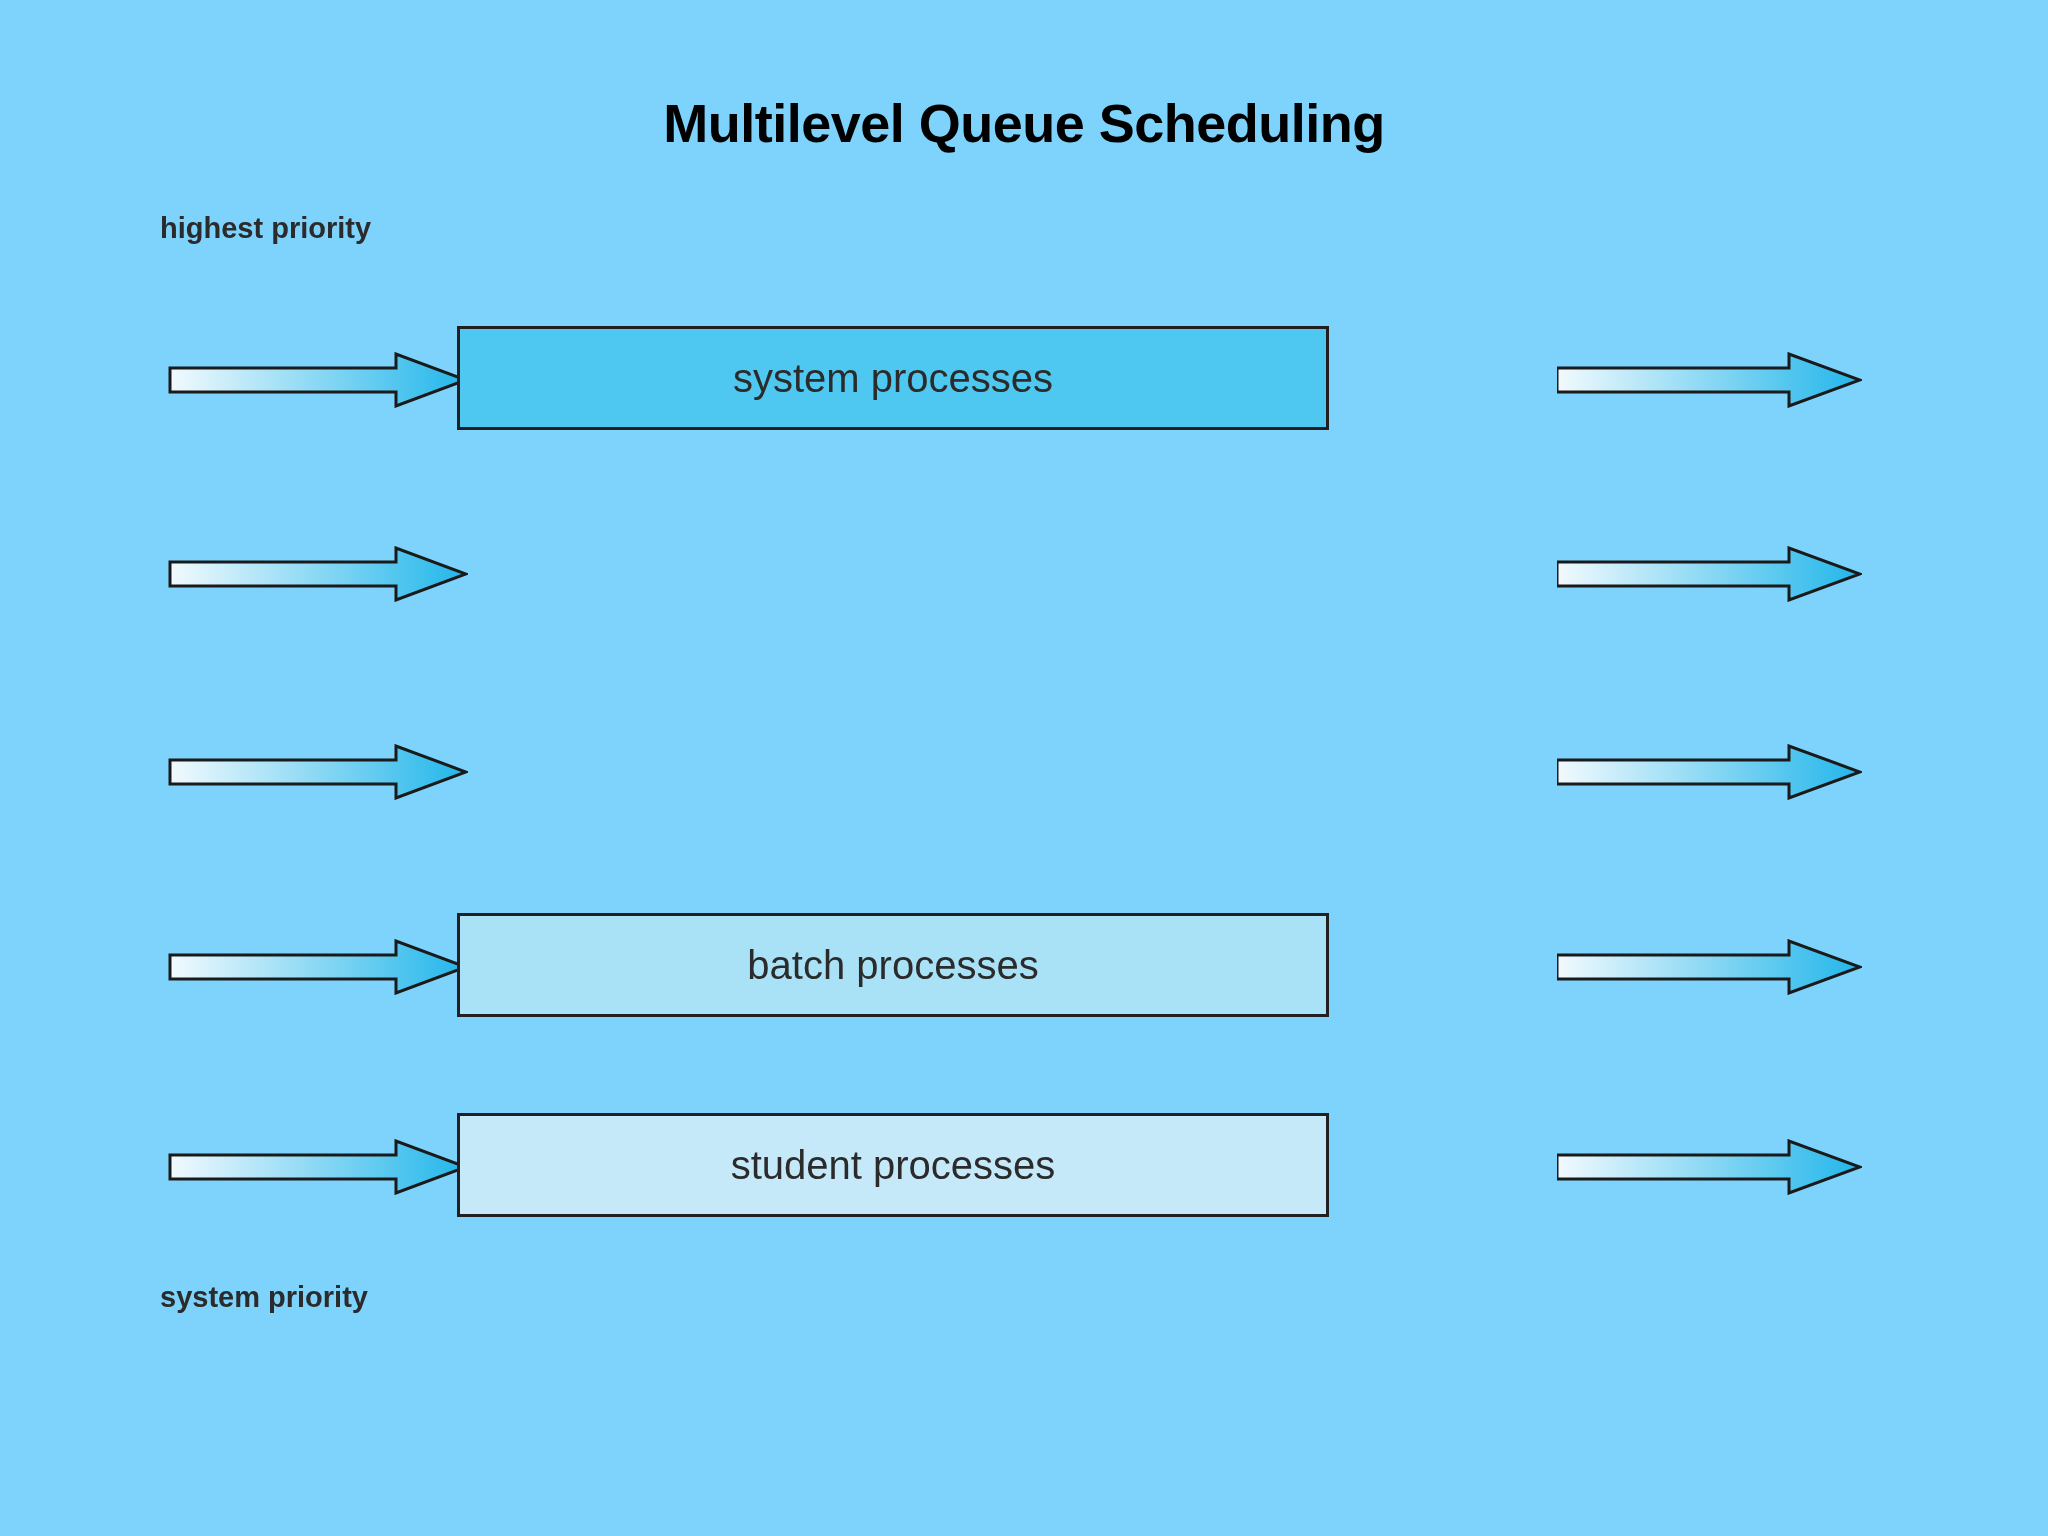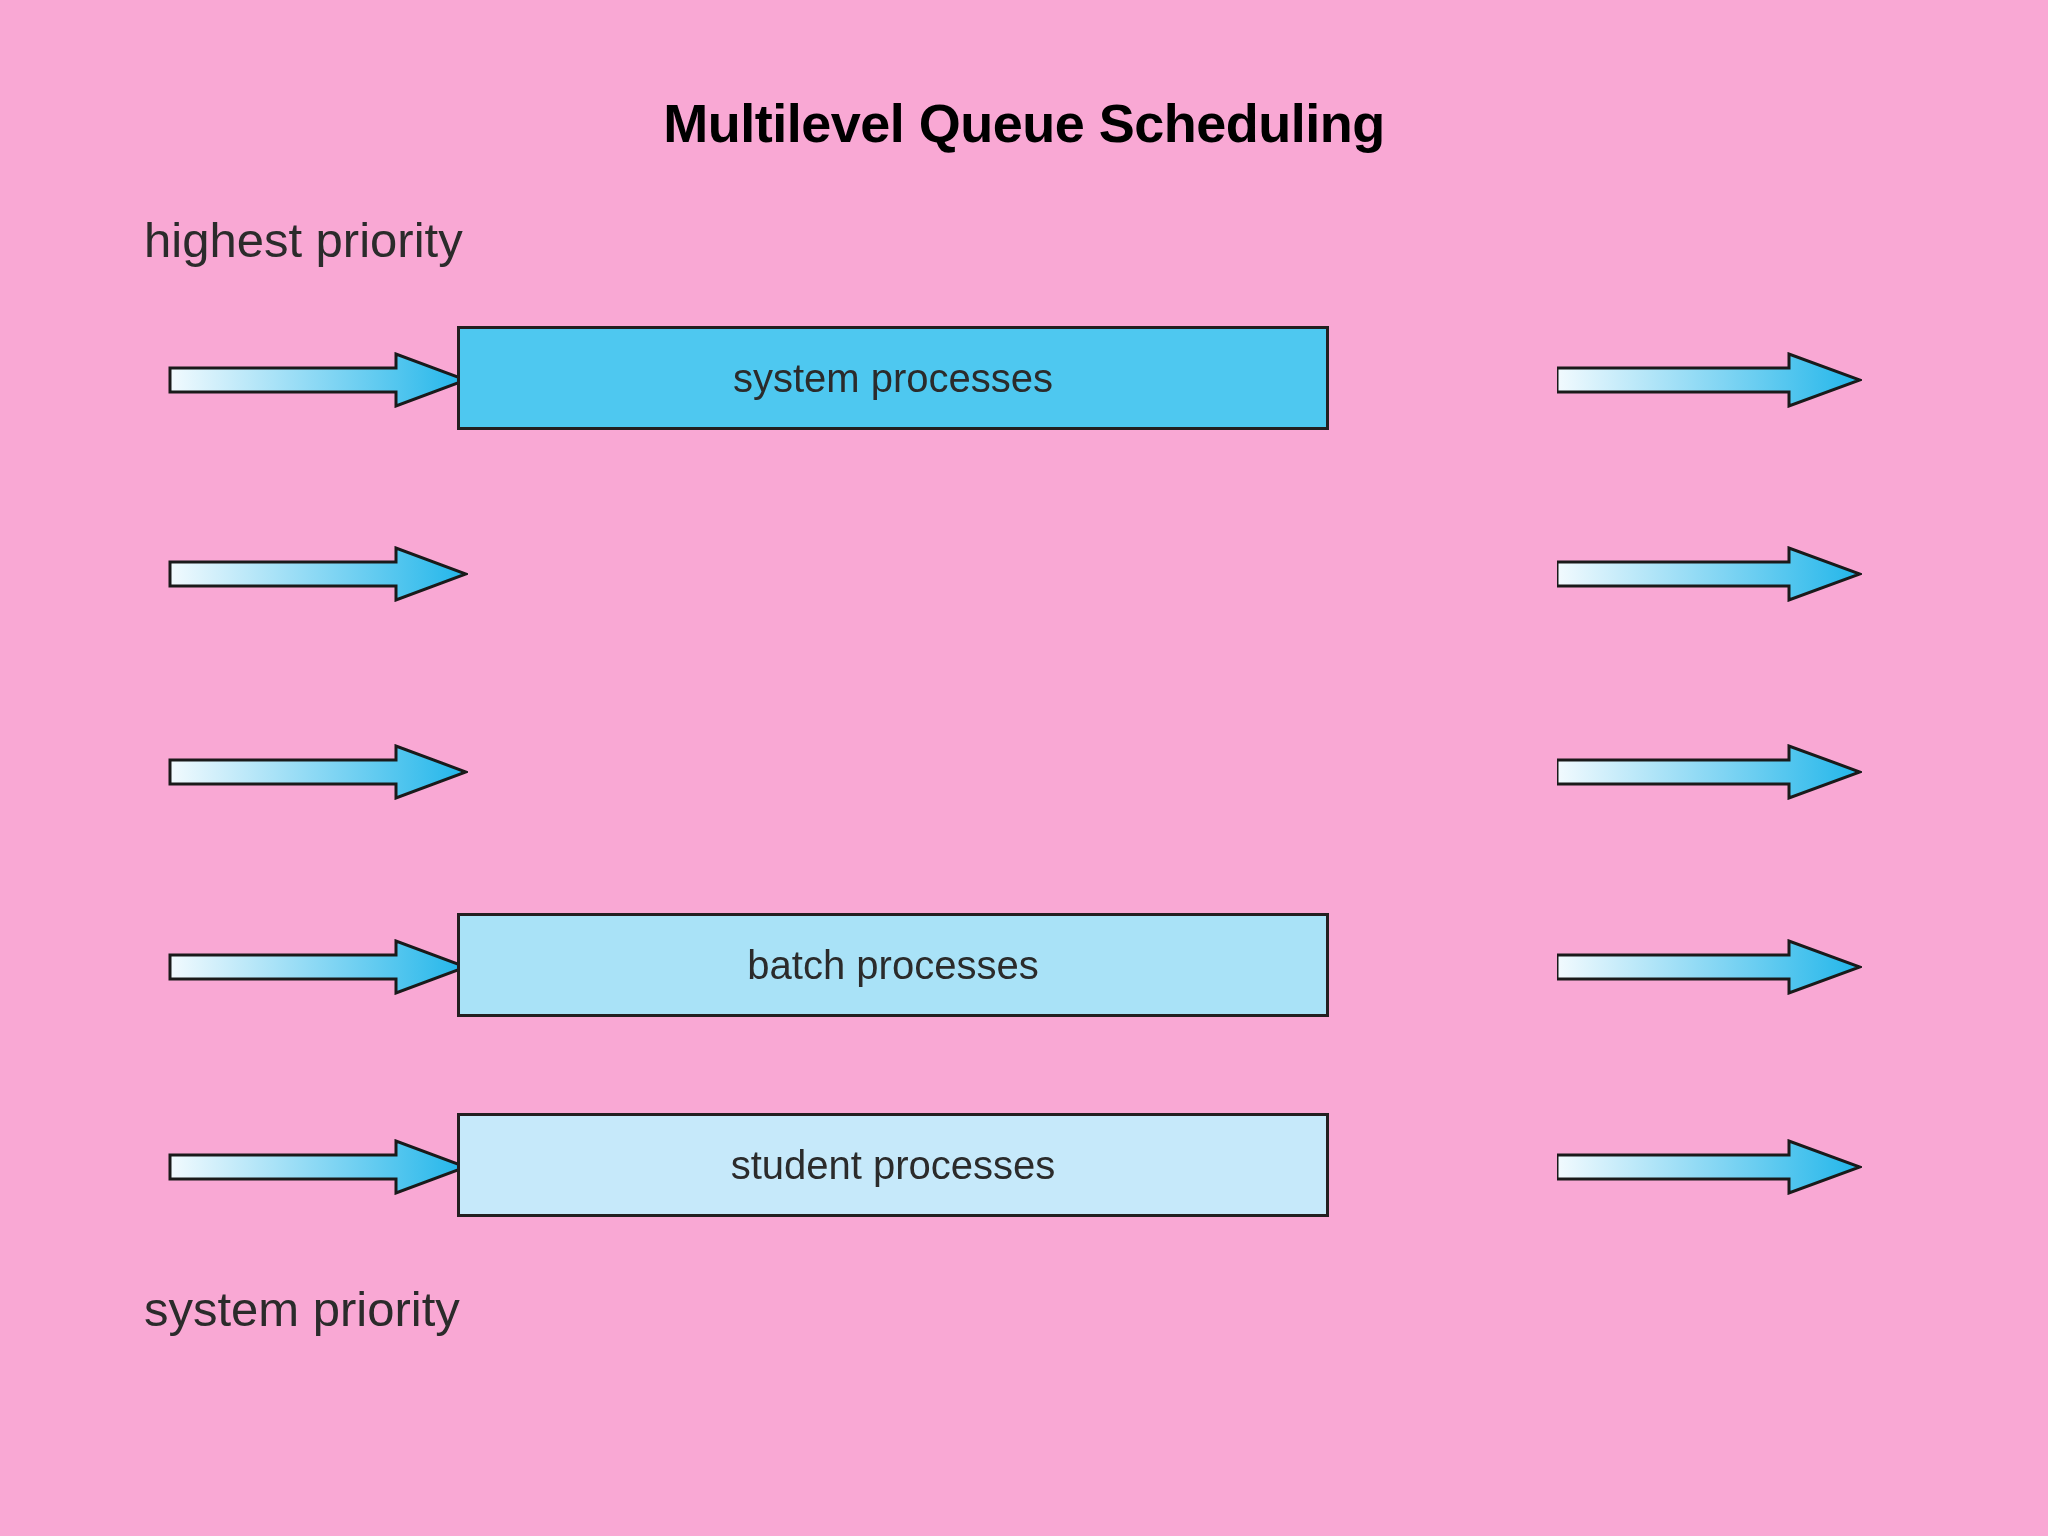--- a/index.html
+++ b/index.html
@@ -8,21 +8,21 @@
     padding: 0;
     background: #ffffff;
   }
   body {
     font-family: "Liberation Sans", sans-serif;
   }
   #page {
     position: relative;
     width: 2048px;
     height: 1536px;
-    background: #f9a8d4;
+    background: #7dd3fc;
     overflow: hidden;
   }
 
   
   #title {
     position: absolute;
     left: 0;
     top: 92px;
     width: 2048px;
     text-align: center;
@@ -30,25 +30,26 @@
     font-weight: bold;
     font-size: 54px;
     letter-spacing: -0.5px;
     color: #000000;
     white-space: nowrap;
   }
 
   
   .priority-label {
     position: absolute;
-    left: 144px;
-    font-family: "Liberation Sans", sans-serif;
-    font-size: 49px;
+    left: 160px;
+    font-family: "Liberation Sans", sans-serif;
+    font-size: 29px;
     color: #2b2b2b;
     white-space: nowrap;
+    font-weight: bold;
   }
   #label-highest { top: 212px; }
   #label-lowest  { top: 1281px; }
 
   
   .queue-row {
     position: absolute;
     left: 0;
     width: 2048px;
     height: 110px;

